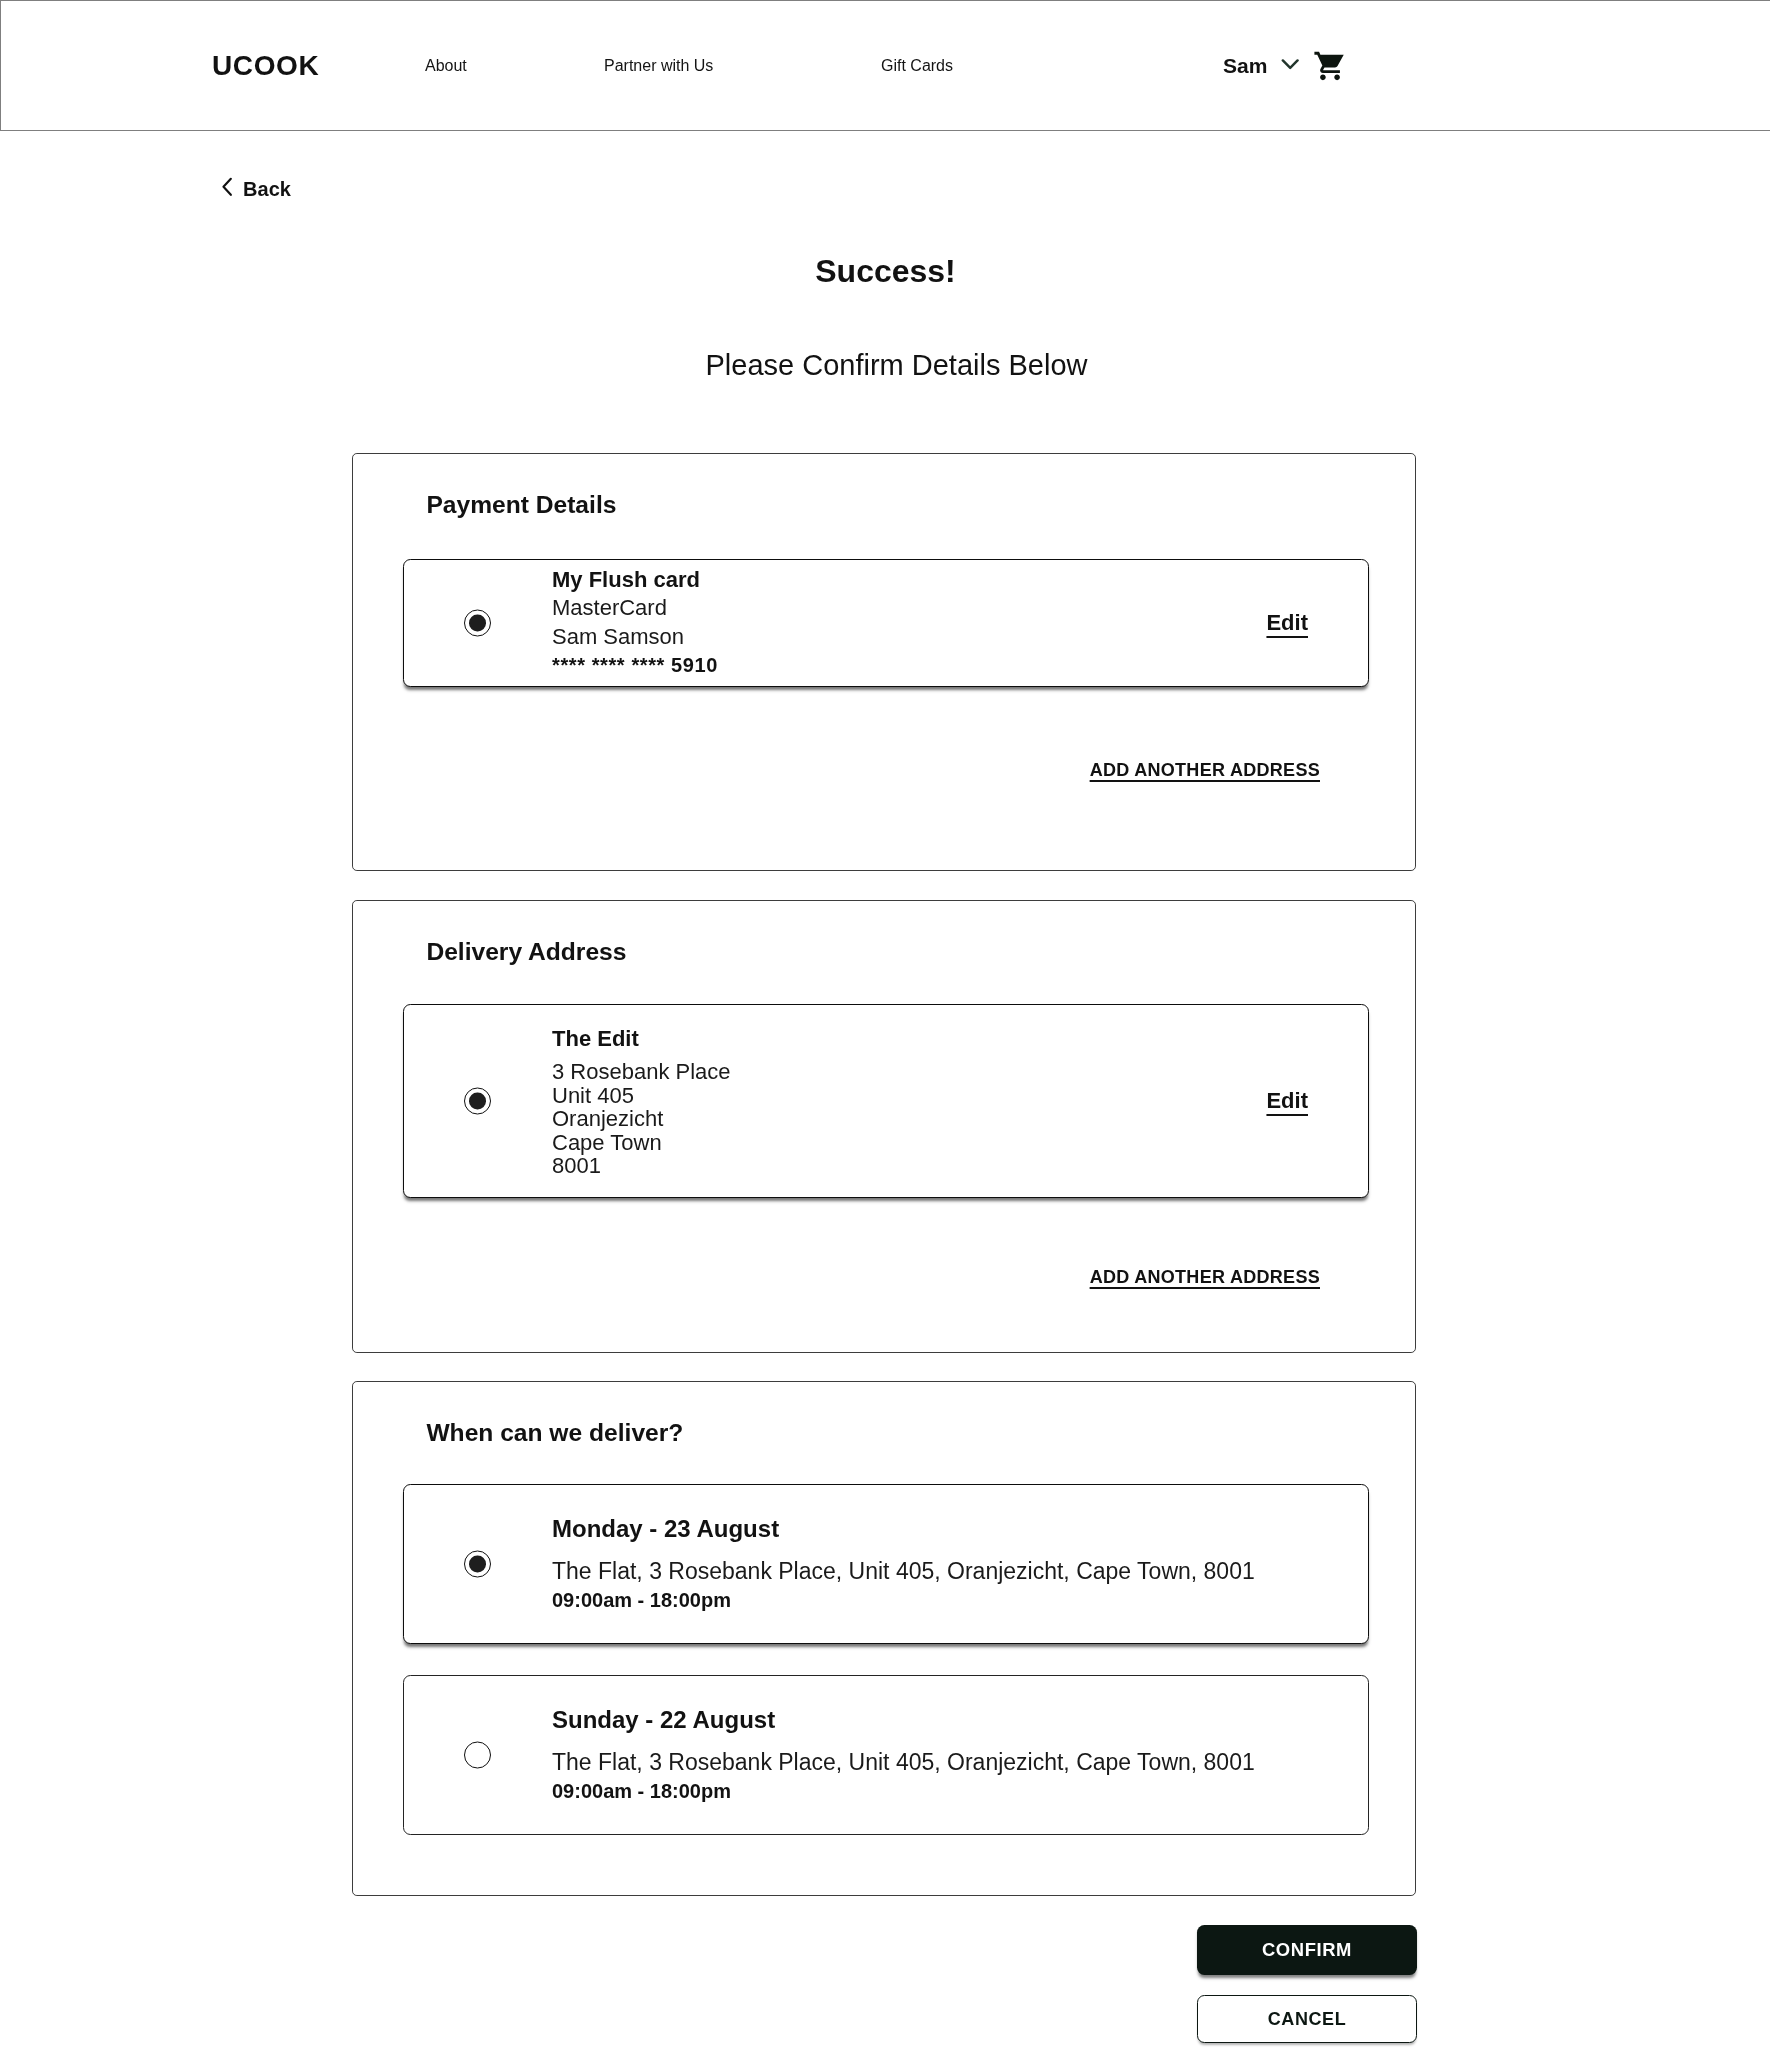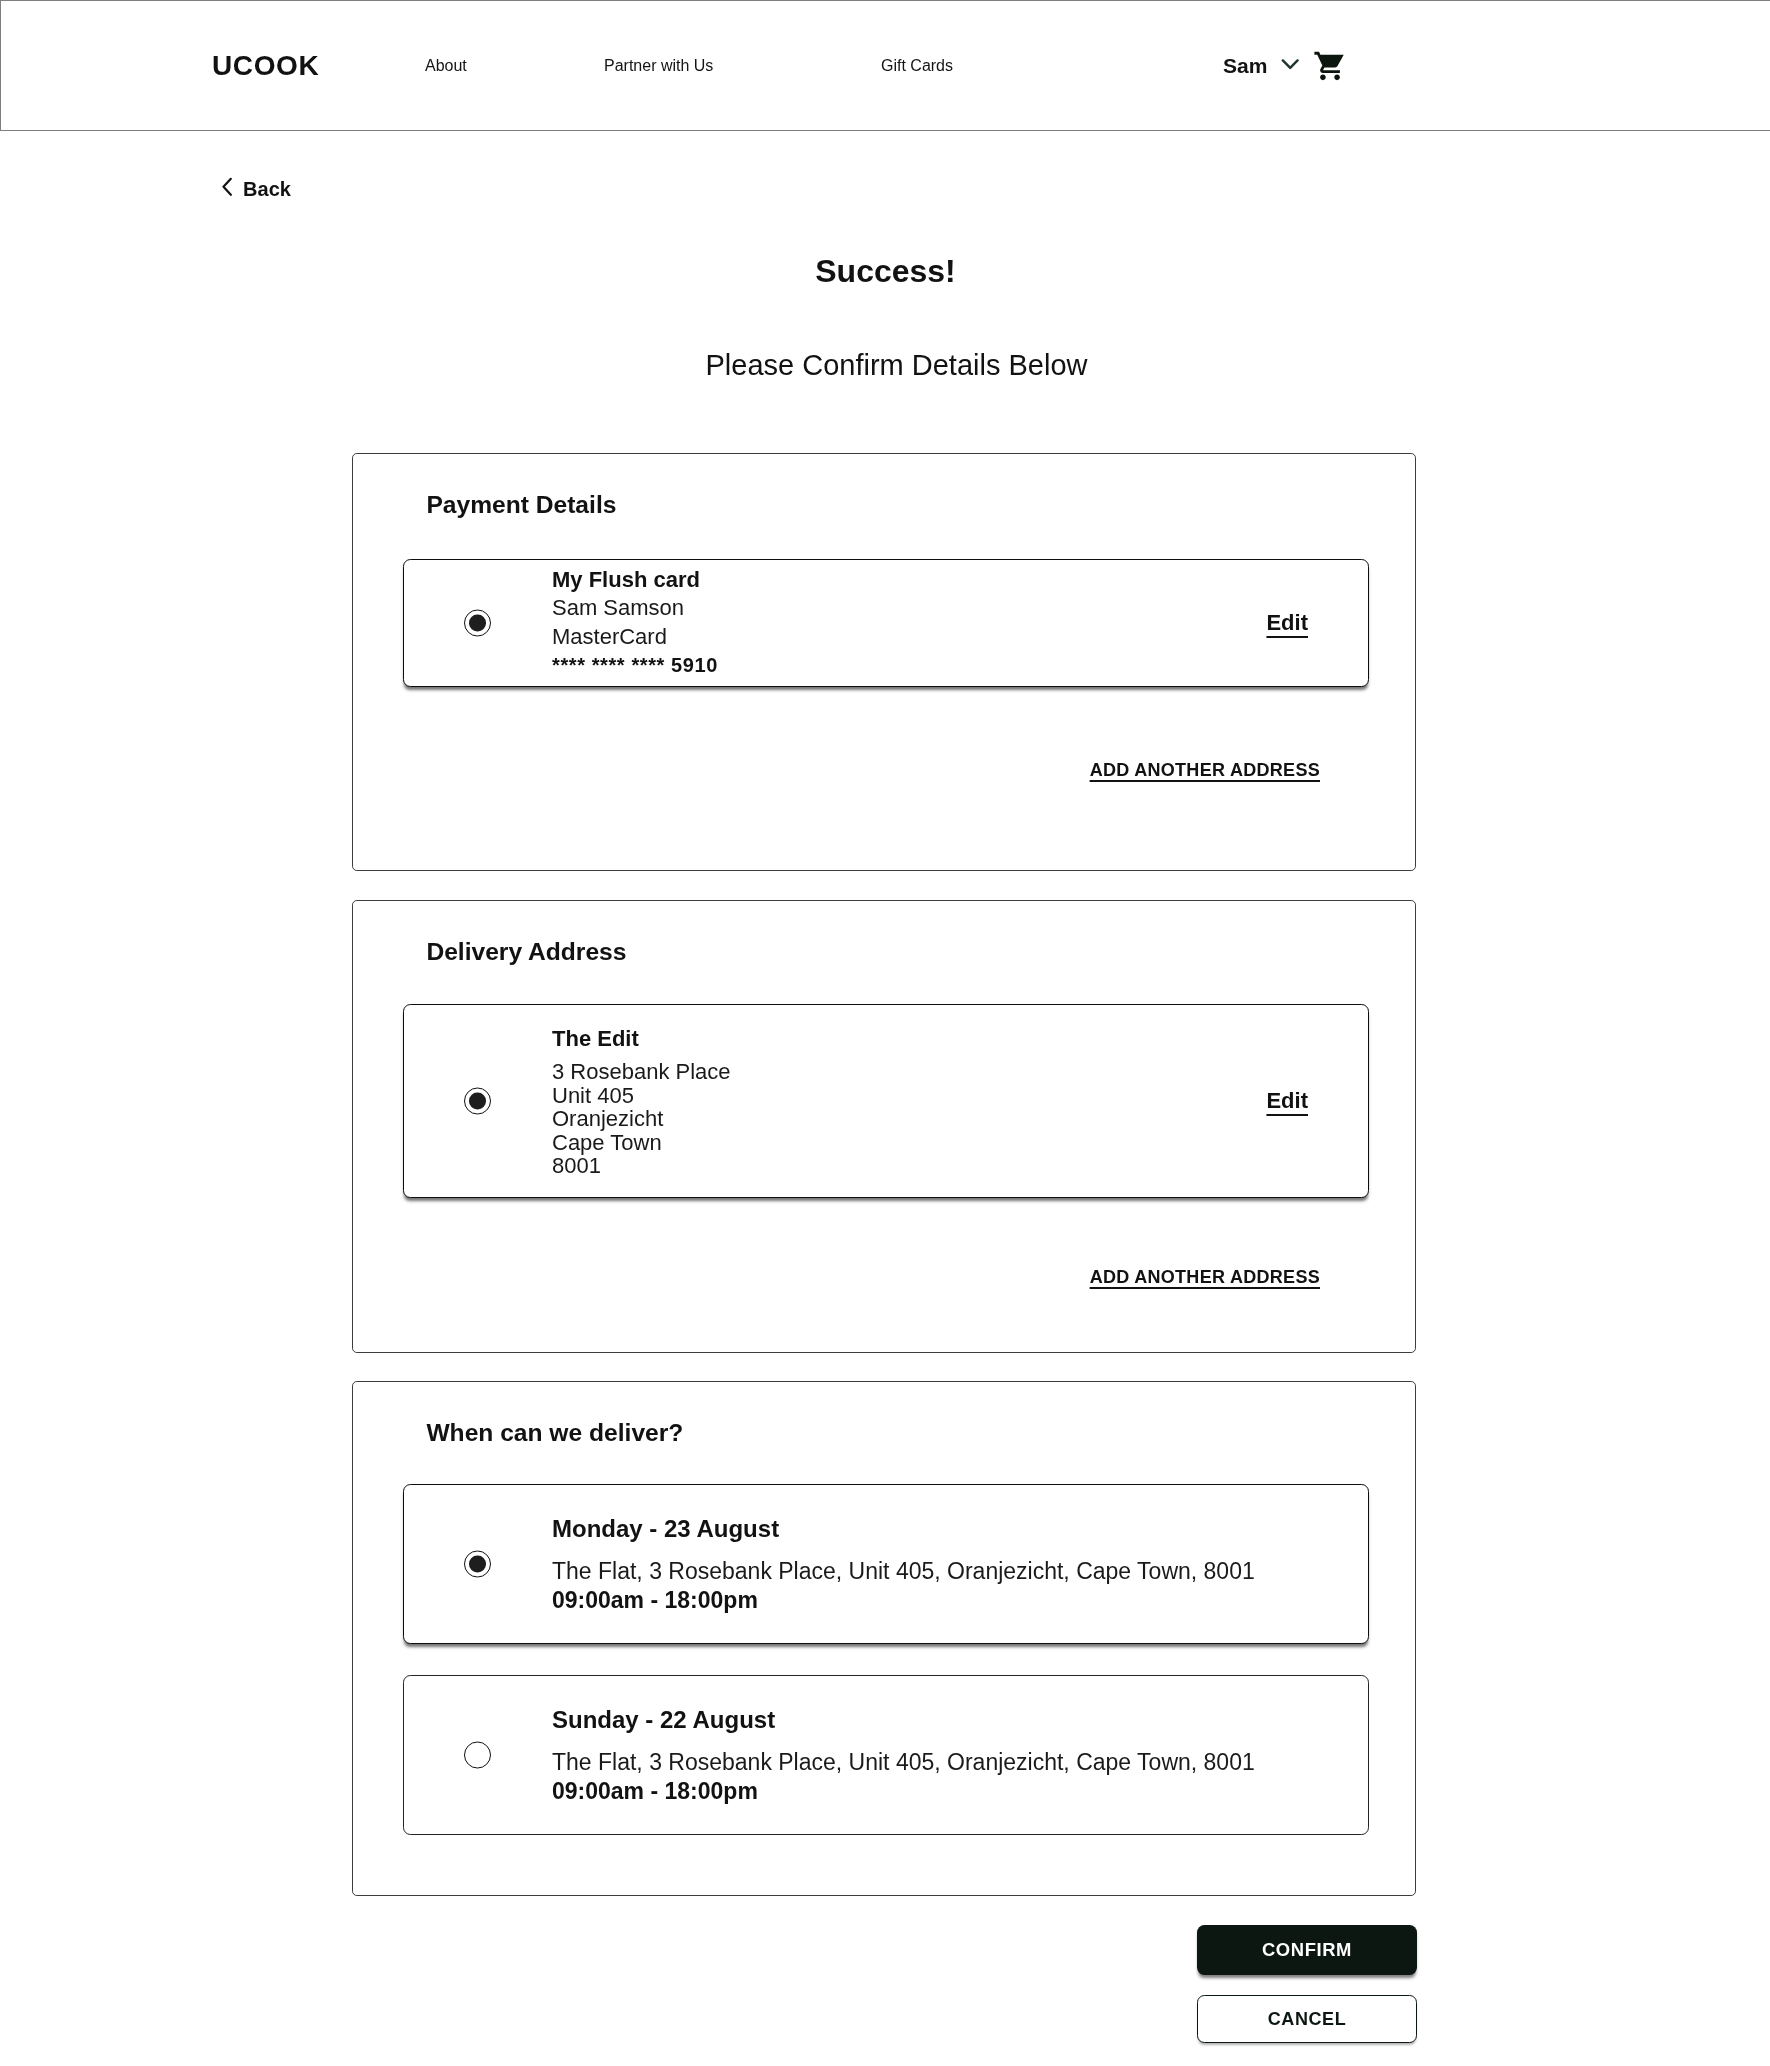--- a/index.html
+++ b/index.html
@@ -93,21 +93,21 @@
   }
 
   .card-title  { font-size:22px; font-weight:700; line-height:27px; }
   .card-line   { font-size:22px; font-weight:400; line-height:29px; color:#1a1a1a; }
   .addr-line   { font-size:22px; font-weight:400; line-height:23.4px; color:#1a1a1a; }
   .card-masked { font-size:20px; font-weight:700; line-height:29px; letter-spacing:0.6px; }
   .delivery-card .card-title { margin-bottom:8.6px; }
 
   .sched-title   { font-size:24px; font-weight:700; line-height:28px; }
   .sched-address { font-size:23px; font-weight:400; line-height:28px; margin-top:13.5px; color:#1a1a1a; }
-  .sched-time    { font-size:23px; font-weight:700; line-height:24.6px; margin-top:3px; }
+  .sched-time    { font-size:20px; font-weight:700; line-height:24.6px; margin-top:3px; }
 
   .edit-link {
     position:absolute; right:60px; top:50%; transform:translateY(-50%);
     font-size:22px; font-weight:700; cursor:pointer;
     text-decoration:underline; text-decoration-thickness:1.8px; text-underline-offset:5.5px;
   }
 
   .add-row { text-align:right; padding-right:49px; }
   .payment-add  { margin-top:73px; }
   .delivery-add { margin-top:69px; }
@@ -173,22 +173,22 @@
 
 <h1 class="page-title">Success!</h1>
 <h2 class="page-subtitle">Please Confirm Details Below</h2>
 
 <div class="section section-payment">
   <h3 class="section-heading">Payment Details</h3>
 
   <div class="option-card payment-card">
     <span class="radio checked"></span>
     <div class="card-title">My Flush card</div>
+    <div class="card-line">MasterCard</div>
     <div class="card-line">Sam Samson</div>
-    <div class="card-line">MasterCard</div>
     <div class="card-masked">**** **** **** 5910</div>
     <span class="edit-link">Edit</span>
   </div>
 
   <div class="add-row payment-add">
     <span class="add-link">ADD ANOTHER ADDRESS</span>
   </div>
 </div>
 
 <div class="section section-delivery">

